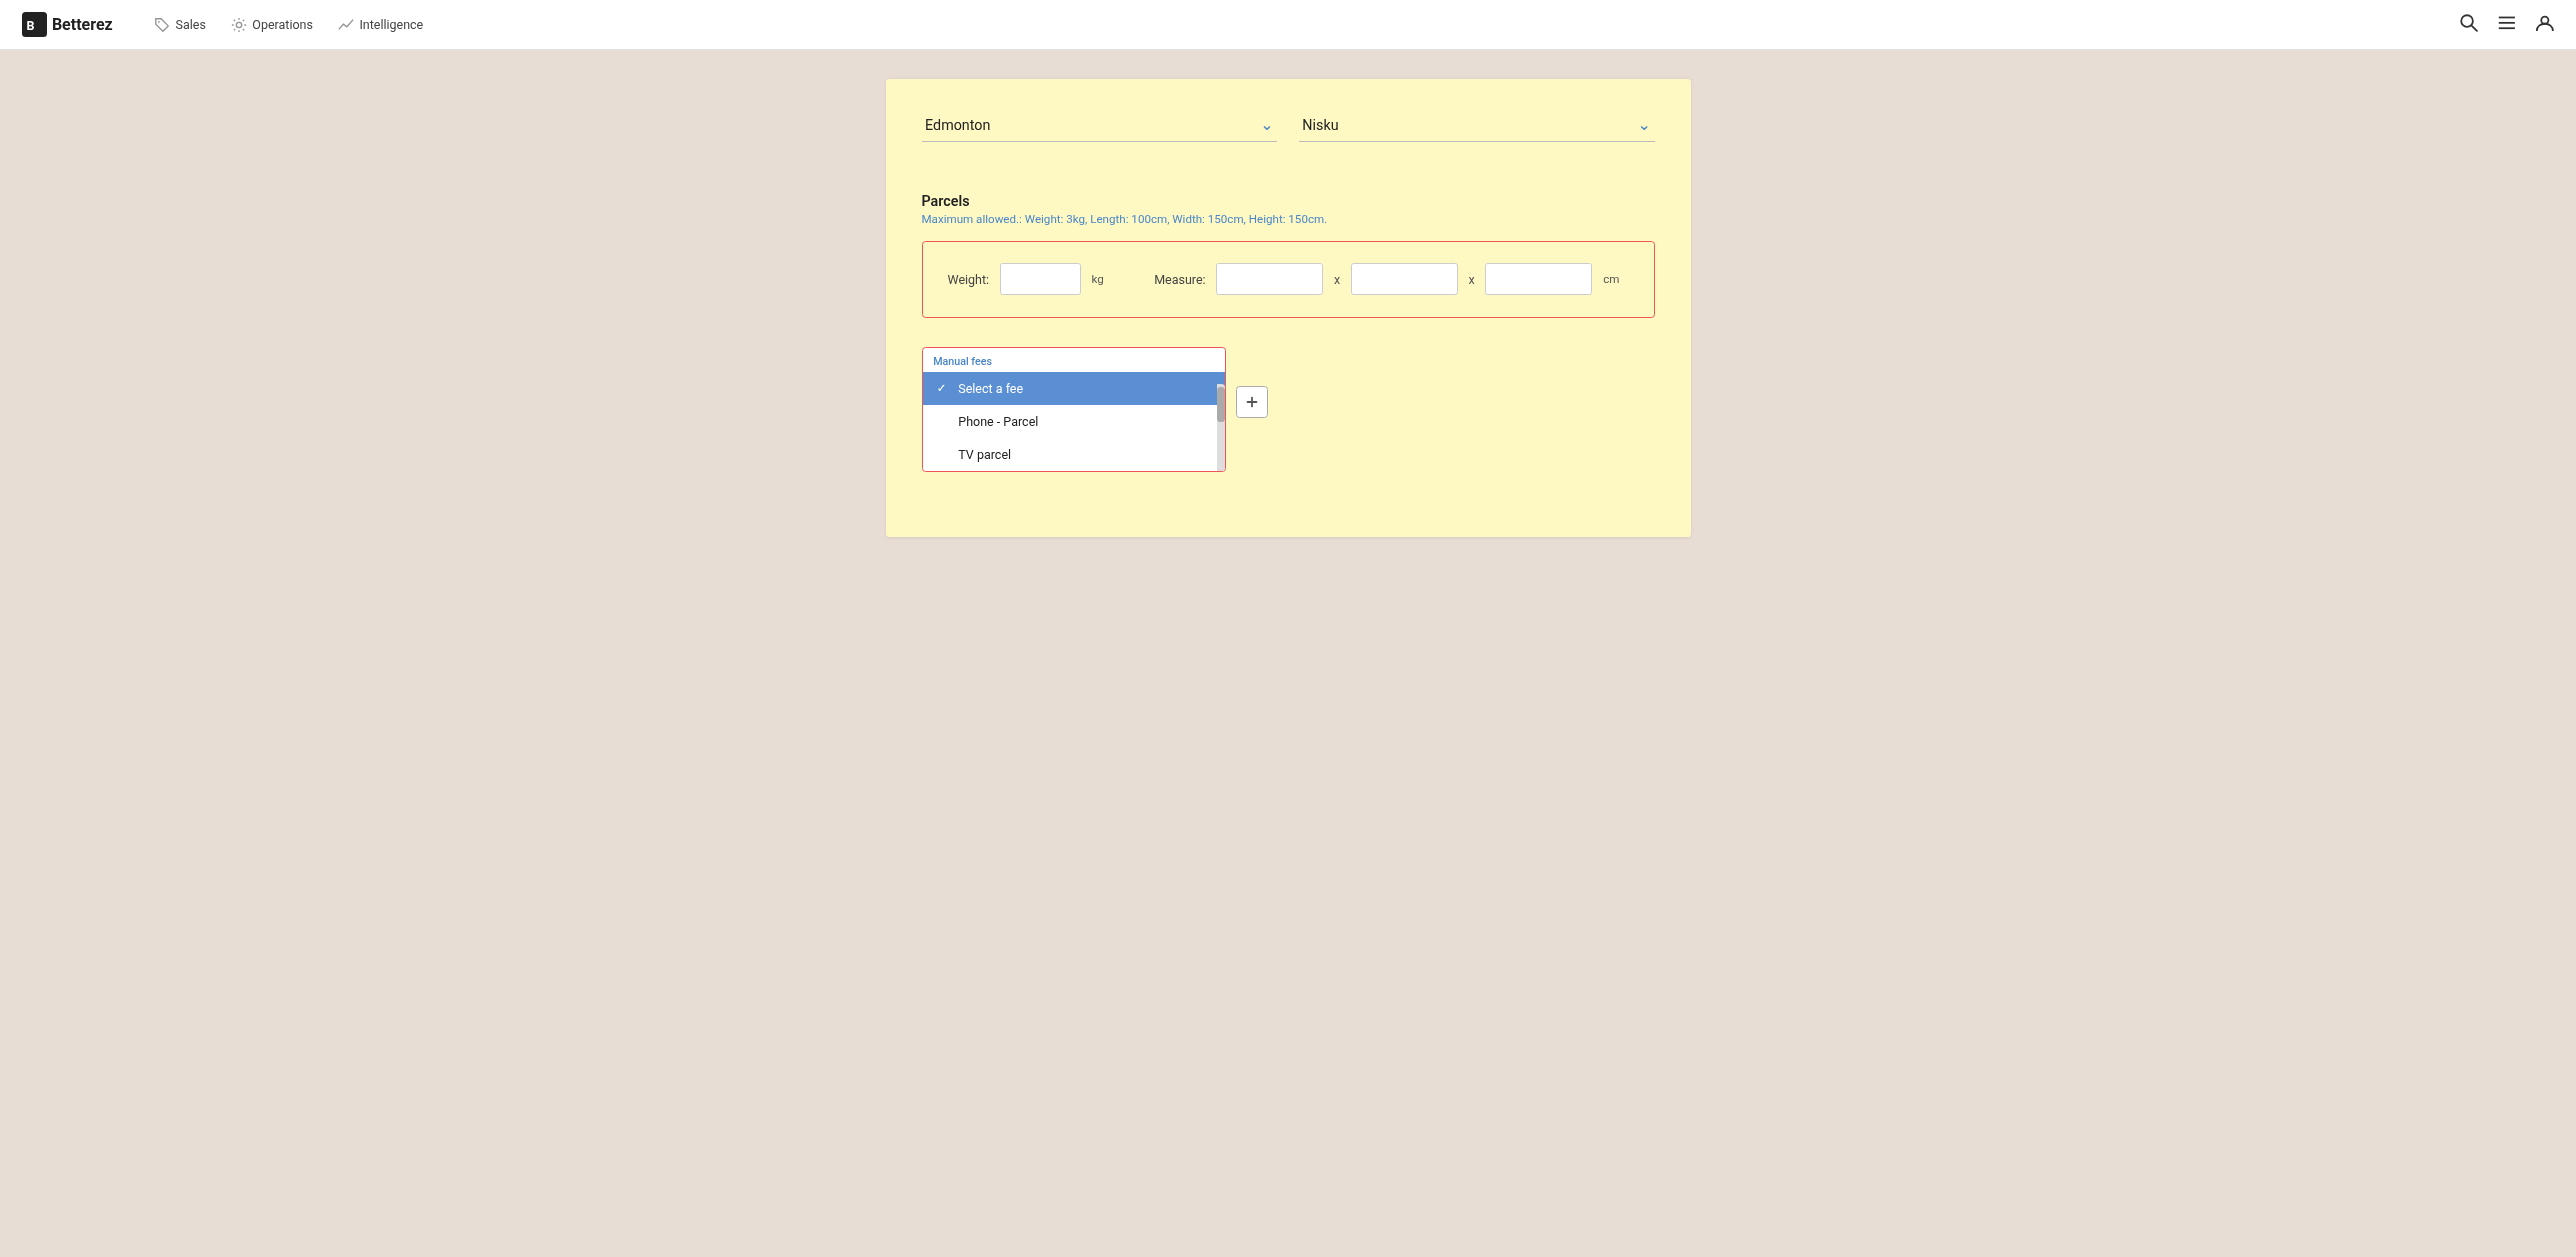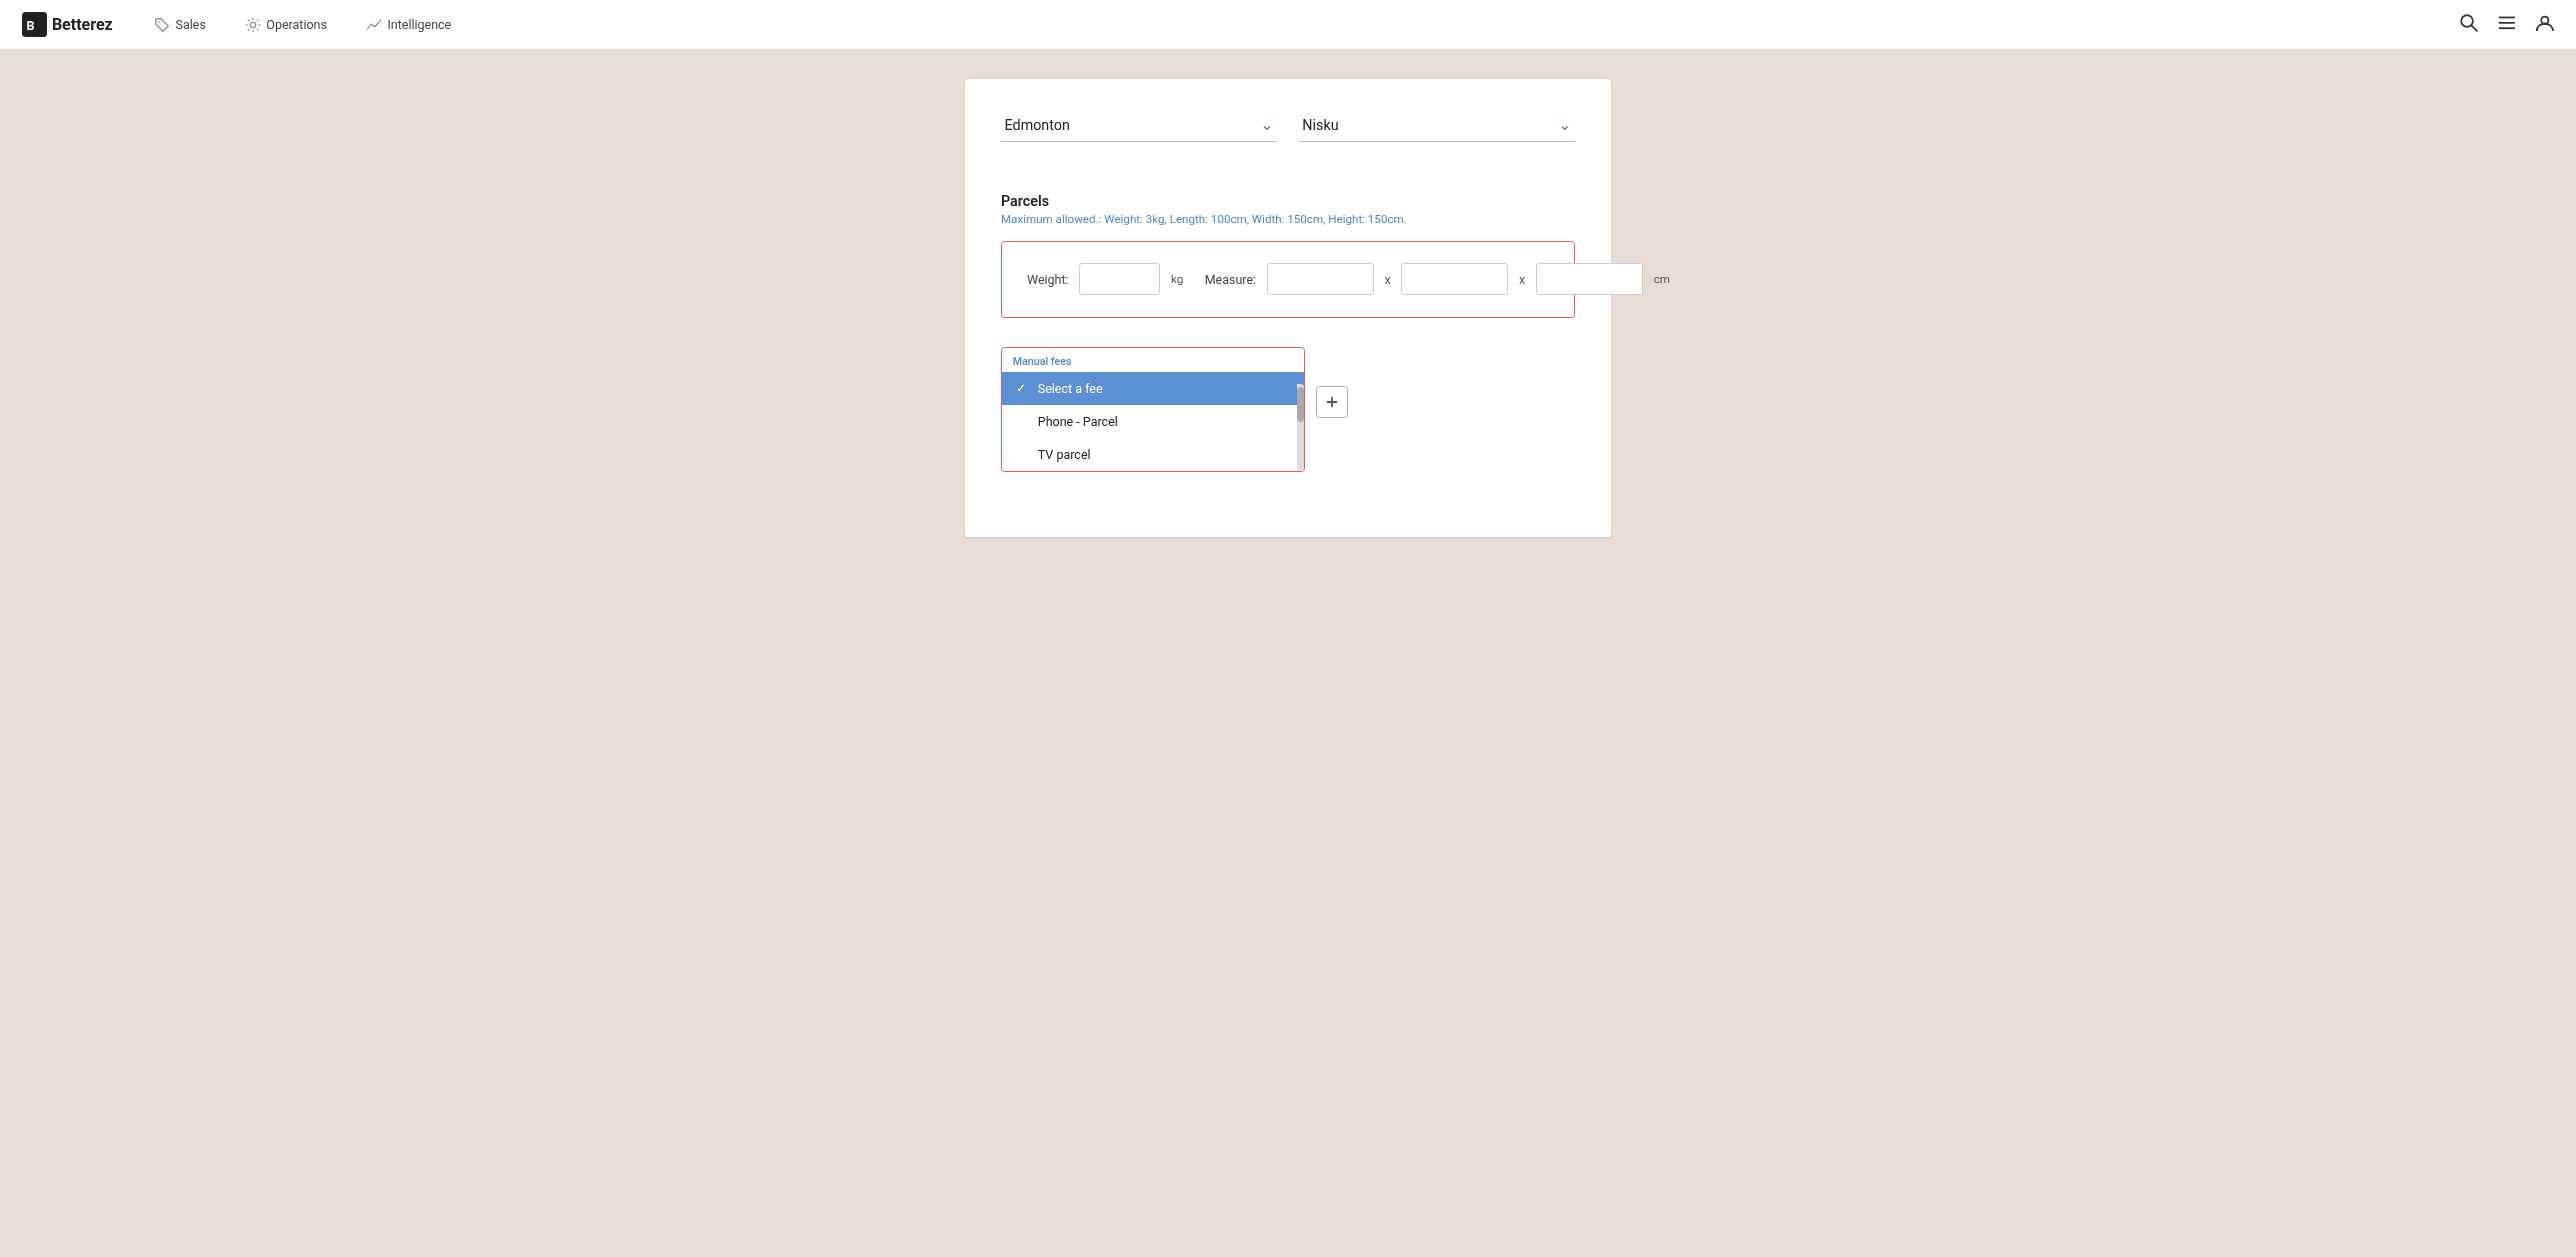--- a/index.html
+++ b/index.html
@@ -31,21 +31,21 @@
       margin-right: 29px;
     }
     .header-logo-icon {
       width: 25px;
       height: 25px;
       margin-right: 5.4px;
     }
     .header-nav {
       display: flex;
       align-items: flex-end;
-      gap: 14px;
+      gap: 0;
       flex: 1;
     }
     .nav-item {
       display: flex;
       align-items: center;
       gap: 5.4px;
       padding: 7.2px 12.5px;
       color: #444;
       font-size: 12.5px;
       cursor: pointer;
@@ -62,23 +62,23 @@
       display: flex;
       align-items: center;
       gap: 18px;
     }
     .header-action-icon {
       cursor: pointer;
       color: #444;
       font-size: 18px;
     }
     .content-card {
-      background: #ffffff;
-      border-radius: 3.6px;
-      width: 646px;
+      background: #fef9c3;
+      border-radius: 3.6px;
+      width: 805px;
       max-width: 100%;
       padding: 29px 36px 36px;
       box-shadow: 0 0.9px 3.6px rgba(0,0,0,0.08);
     }
 
     
     .location-row {
       display: flex;
       gap: 21.5px;
       margin-bottom: 21.5px;

